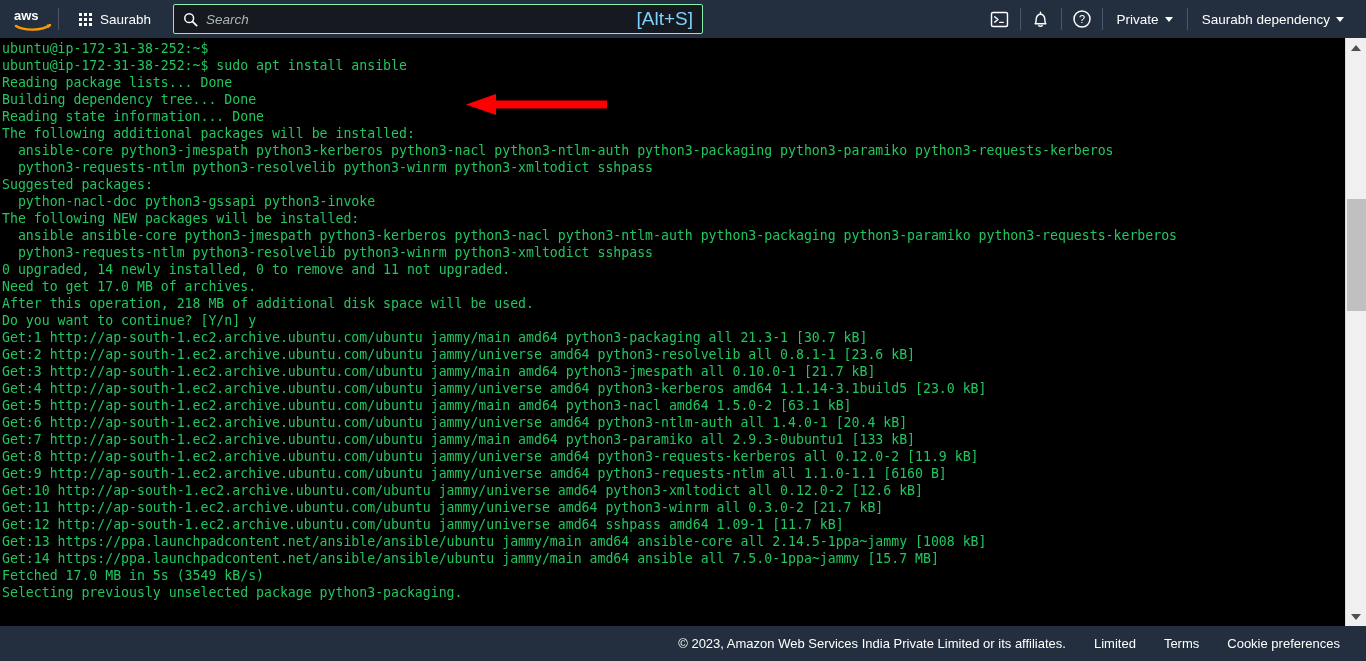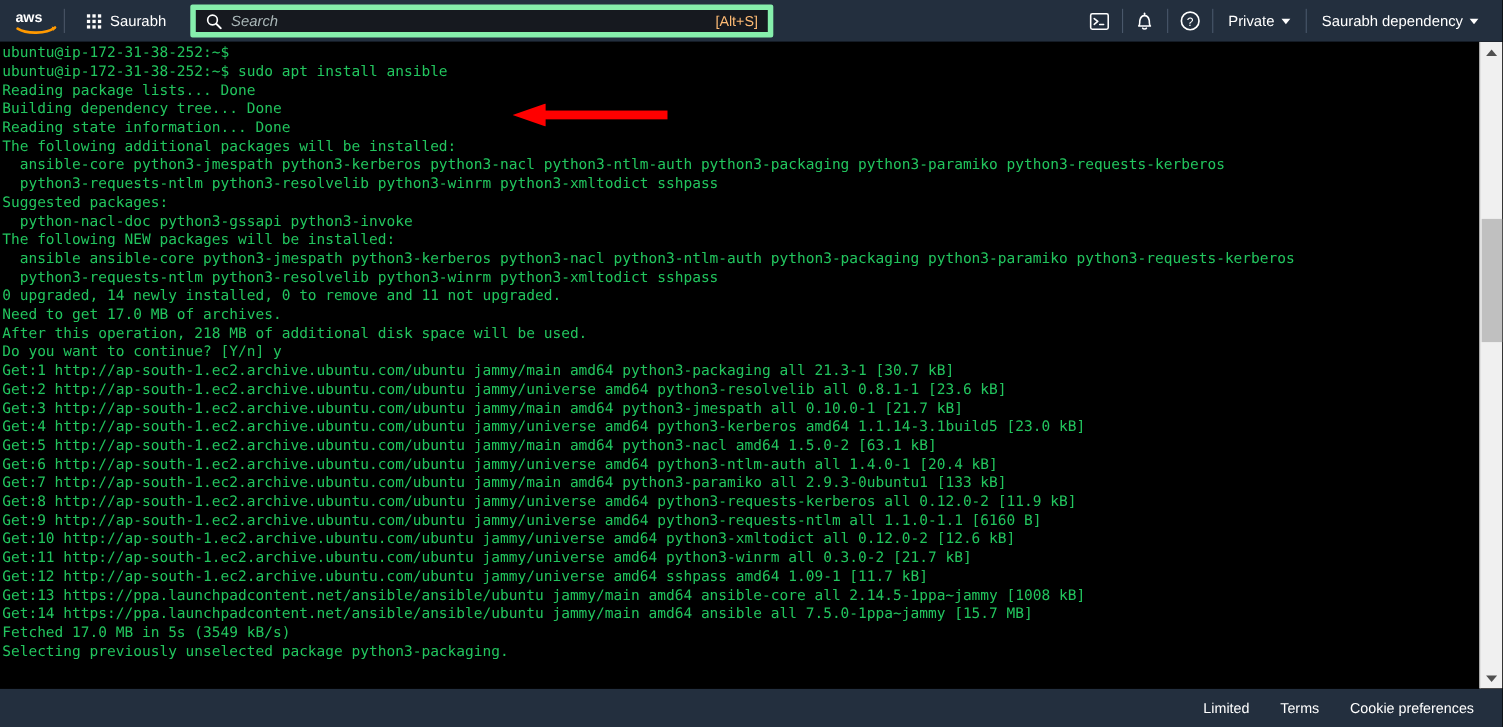--- a/index.html
+++ b/index.html
@@ -45,36 +45,36 @@
     grid-template-columns: repeat(3, 3px);
     grid-template-rows: repeat(3, 3px);
     gap: 2px;
   }
   .grid-icon i { display: block; width: 3px; height: 3px; background: #ffffff; }
 
   .searchbar {
     margin-left: 12px;
     width: 530px; height: 30px;
     background: #16191f;
-    border: 5px solid #86efac;
+    border: 1px solid #86efac;
     border-radius: 2px;
     display: flex; align-items: center;
     padding: 0 9px;
     gap: 8px;
   }
   .searchbar .search-input {
     flex: 1 1 auto;
     background: transparent; border: none; outline: none;
     color: #d5dbdb;
     font-family: "Liberation Sans", sans-serif;
     font-size: 13.5px;
     font-style: italic;
   }
   .searchbar .search-input::placeholder { color: #aab7b8; font-style: italic; }
-  .searchbar .alt-hint { color: #fdba74; font-size: 13px; font-style: normal; }
+  .searchbar .alt-hint { color: #7dd3fc; font-size: 19px; font-style: normal; }
   .search-ico svg { display: block; }
 
   .nav-right {
     margin-left: auto;
     display: flex; align-items: center; height: 100%;
     padding-right: 8px;
   }
   .nav-icon-btn {
     display: flex; align-items: center; justify-content: center;
     width: 40px; height: 38px; cursor: pointer;
@@ -289,19 +289,20 @@
       </div>
       <div class="sb-btn">
         <span class="sb-arrow-down"></span>
       </div>
     </div>
   </div>
 
   <div class="footer">
 
     <div class="footer-right">
+      <span class="copyright">© 2023, Amazon Web Services India Private Limited or its affiliates.</span>
       <span class="footer-link">Limited</span>
       <span class="footer-link">Terms</span>
       <span class="footer-link">Cookie preferences</span>
     </div>
   </div>
 
 </div>
 
 </body></html>

